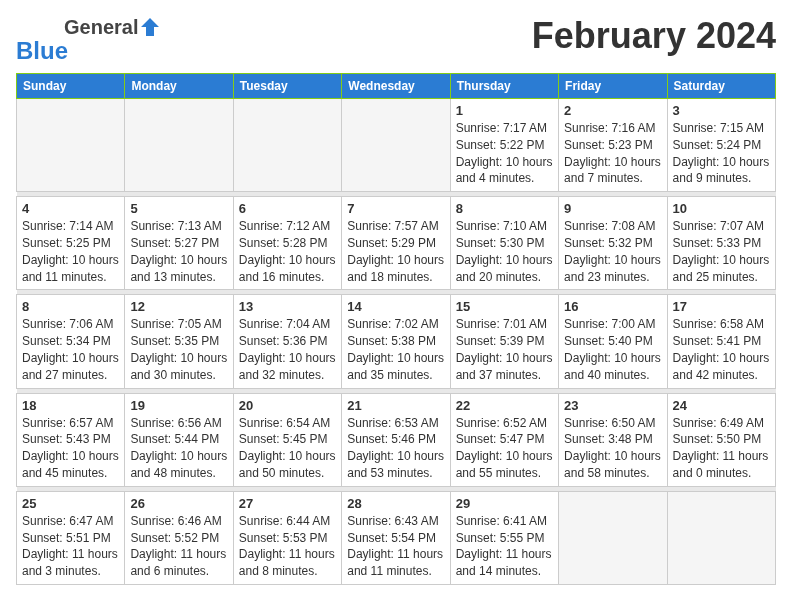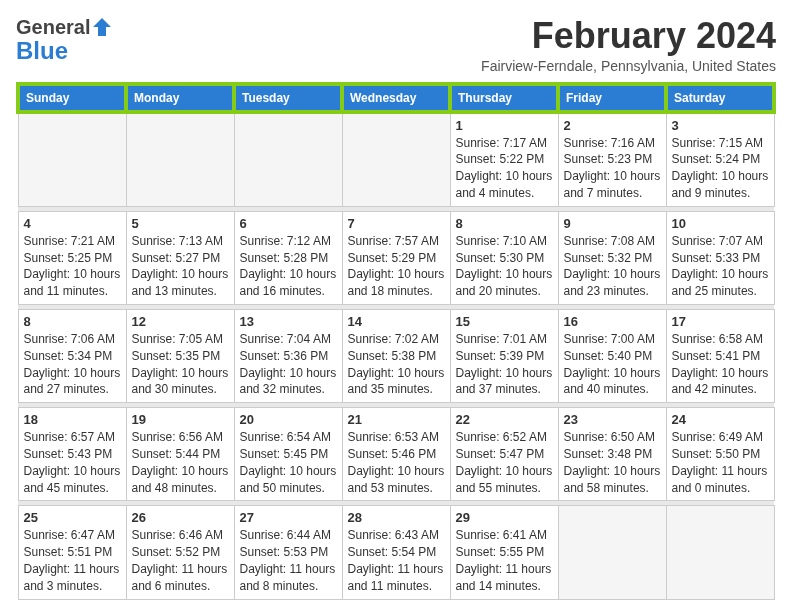--- a/index.html
+++ b/index.html
@@ -40,21 +40,21 @@
       border-collapse: collapse;
       table-layout: fixed;
     }
     .calendar-table th {
       background-color: #2b7cd3;
       color: #fff;
       font-size: 12px;
       font-weight: bold;
       text-align: left;
       padding: 5px 6px;
-      border: 4px solid #84cc16;
+      border: 1px solid #84cc16;
     }
     .calendar-table td {
       vertical-align: top;
       border: 1px solid #ccc;
       padding: 4px 5px;
       font-size: 10px;
       color: #333;
       height: 90px;
       background: #fff;
     }
@@ -72,30 +72,29 @@
       line-height: 1.4;
       color: #333;
     }
   </style>
 </head>
 <body>
 
 <div class="header-area">
   <div class="logo">
     <div style="display:flex;align-items:center;">
-      <span style="font-size:20px;font-weight:bold;color:#444;">General</span>
+      <span style="font-size:20px;font-weight:bold;color:#444;margin-left:48px;">General</span>
       <svg width="22" height="22" viewBox="0 0 22 22" style="margin-left:1px;margin-top:-2px;">
         <path d="M11 2 L20 11 L15 11 L15 20 L7 20 L7 11 L2 11 Z" fill="#2b7cd3"></path>
       </svg>
     </div>
     <span style="font-size:24px;font-weight:bold;color:#2b7cd3;margin-top:-2px;">Blue</span>
   </div>
   <div class="title-area">
     <div class="month-title">February 2024</div>
-    <div class="subtitle">Fairview-Ferndale, Pennsylvania, United States</div>
   </div>
 </div>
 
 <table class="calendar-table">
   <thead>
     <tr>
     <th>Sunday</th>
         <th>Monday</th>
         <th>Tuesday</th>
         <th>Wednesday</th>
@@ -131,21 +130,21 @@
 Daylight: 10 hours
 and 9 minutes.</div>
         </td>
       </tr>
       <tr>
         <td colspan="7" style="padding: 0px; height: 5px; background: rgb(232, 232, 232); border: none;"></td>
       </tr>
       <tr>
         <td>
           <div class="day-number">4</div>
-          <div class="cell-info">Sunrise: 7:21 AM
+          <div class="cell-info">Sunrise: 7:14 AM
 Sunset: 5:25 PM
 Daylight: 10 hours
 and 11 minutes.</div>
         </td>
         <td>
           <div class="day-number">5</div>
           <div class="cell-info">Sunrise: 7:13 AM
 Sunset: 5:27 PM
 Daylight: 10 hours
 and 13 minutes.</div>

